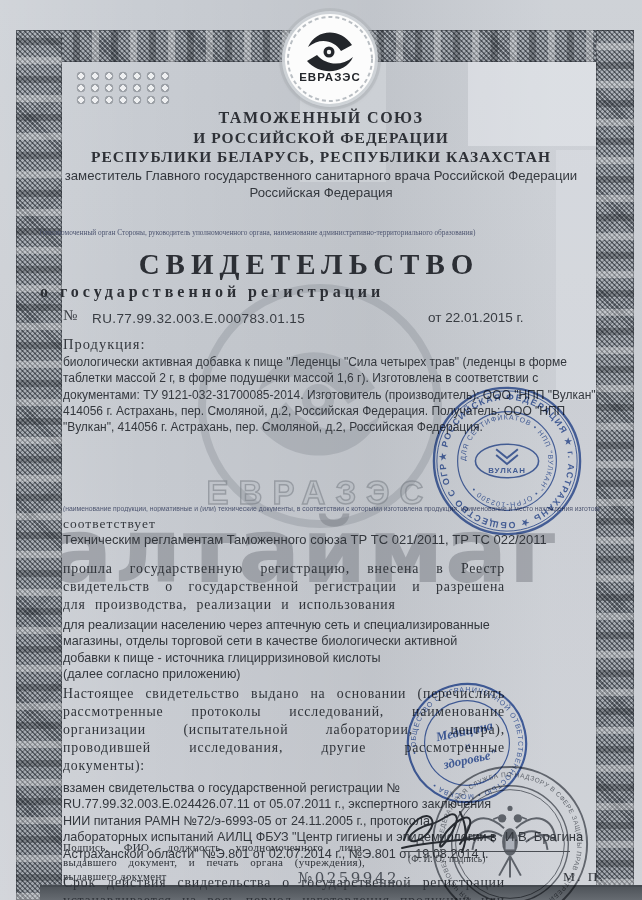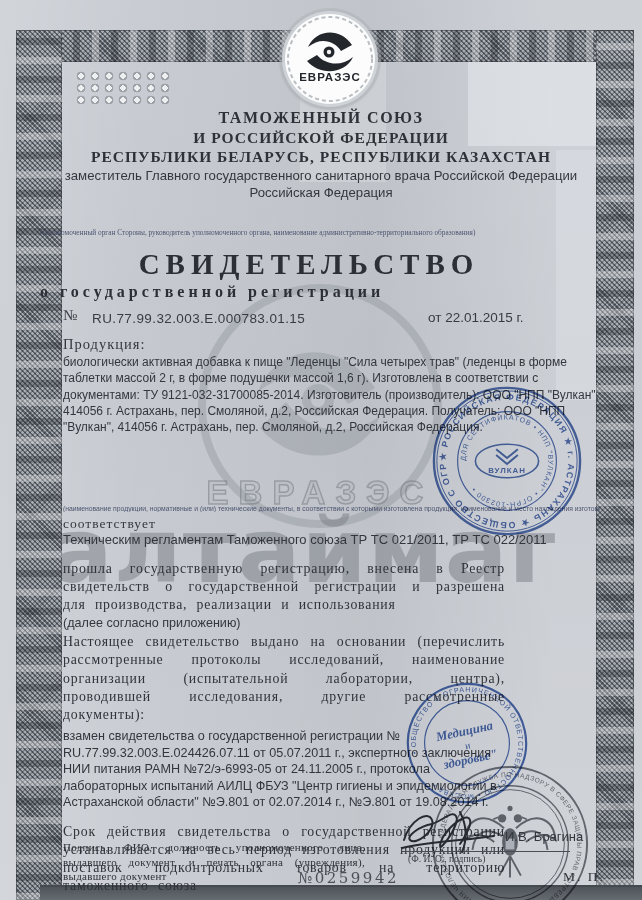--- a/index.html
+++ b/index.html
@@ -163,20 +163,21 @@
 
   <div class="t prod-label">Продукция:</div>
   <div class="t prod-text">биологически активная добавка к пище "Леденцы "Сила четырех трав" (леденцы в форме таблетки массой 2 г, в форме подушечки массой 1,6 г). Изготовлена в соответствии с документами: ТУ 9121-032-31700085-2014. Изготовитель (производитель): ООО "НПП "Вулкан", 414056 г. Астрахань, пер. Смоляной, д.2, Российская Федерация.  Получатель: ООО "НПП "Вулкан", 414056 г. Астрахань, пер. Смоляной, д.2, Российская Федерация.</div>
   <div class="t fineprint-prod">(наименование продукции, нормативные и (или) технические документы, в соответствии с которыми изготовлена продукция, наименование и место нахождения изготовителя (производителя), получателя)</div>
 
   <div class="t sootv">соответствует</div>
   <div class="t tech">Техническим регламентам Таможенного союза ТР ТС 021/2011, ТР ТС 022/2011</div>
 
   <div class="t col">
     <p class="p-serif">прошла государственную регистрацию, внесена в Реестр свидетельств о государственной регистрации и разрешена для производства, реализации и использования</p>
+    <p class="p-sans mt2">для реализации населению через аптечную сеть и специализированные магазины, отделы торговой сети в качестве биологически активной добавки к пище - источника глицирризиновой кислоты</p>
     <p class="p-sans">(далее согласно приложению)</p>
     <p class="p-serif mt2">Настоящее свидетельство выдано на основании (перечислить рассмотренные протоколы исследований, наименование организации (испытательной лаборатории, центра), проводившей исследования, другие рассмотренные документы):</p>
     <p class="p-sans mt4">взамен свидетельства о государственной регистрации № RU.77.99.32.003.Е.024426.07.11 от 05.07.2011 г., экспертного заключения НИИ питания РАМН №72/э-6993-05 от 24.11.2005 г., протокола лабораторных испытаний АИЛЦ ФБУЗ "Центр гигиены и эпидемиологии в Астраханской области" №Э.801 от 02.07.2014 г., №Э.801 от 19.08.2014 г.</p>
     <p class="p-serif mt12">Срок действия свидетельства о государственной регистрации устанавливается на весь период изготовления продукции или поставок подконтрольных товаров на территорию таможенного союза</p>
   </div>
 
   <div class="t foot-note">Подпись, ФИО, должность уполномоченного лица, выдавшего документ, и печать органа (учреждения), выдавшего документ</div>
   <div class="t signer">И.В. Брагина</div>
   <div class="t sig-line"></div>
   <div class="t sig-caption">(Ф. И. О., подпись)</div>

